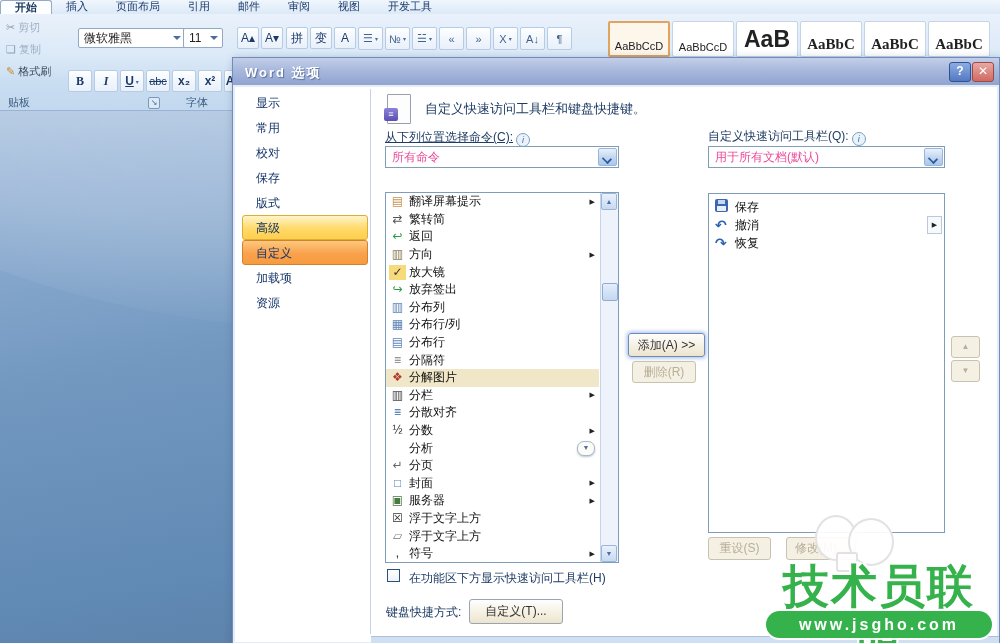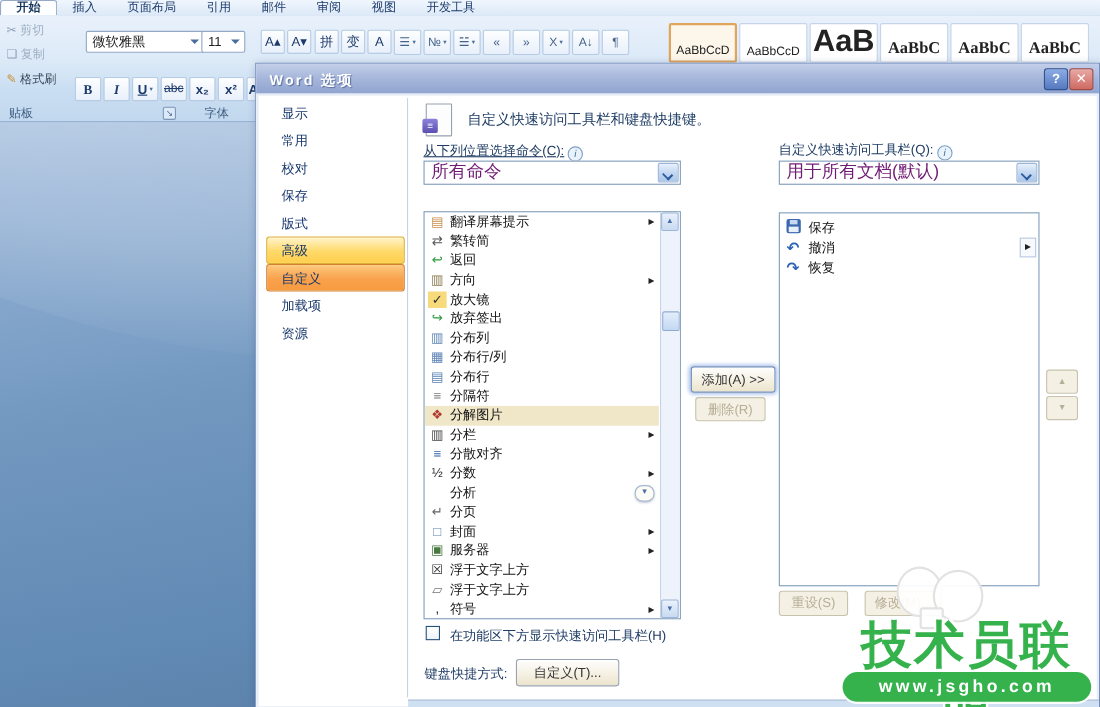--- a/index.html
+++ b/index.html
@@ -7,21 +7,21 @@
        font-family:"Liberation Sans","DejaVu Sans",sans-serif;
        -webkit-font-smoothing:antialiased;background:#6f94bd;}
   
   .bg{position:absolute;inset:0;
       background:linear-gradient(170deg,#b9cfe8 0%,#93b1d5 22%,#7298c0 48%,#6089b3 75%,#57799f 100%);}
   .bg-shine{position:absolute;left:-320px;top:-470px;width:1350px;height:800px;border-radius:50%;
       background:radial-gradient(ellipse at 45% 45%,rgba(255,255,255,.5),rgba(255,255,255,.18) 55%,rgba(255,255,255,0) 72%);}
   
   .ribbon{position:absolute;left:0;top:0;width:1000px;height:110px;}
   .tabstrip{position:absolute;left:0;top:0;right:0;height:14px;
-      background:linear-gradient(#f0f6fd,#dce9f7);display:flex;align-items:flex-end;
+      background:linear-gradient(#f0f6fd,#dce9f7);display:flex;
       font-size:11px;color:#1b3a6b;border-bottom:1px solid #c3d5ec;}
   .tab{padding:0 14px;height:13px;line-height:12px;white-space:nowrap;}
   .tab.active{background:#fdfeff;border:1px solid #96a9c6;border-bottom:none;
       border-radius:3px 3px 0 0;font-weight:bold;color:#17365d;}
   .ribbon-body{position:absolute;left:0;top:14px;right:0;height:96px;
       background:linear-gradient(180deg,#e9f1fb 0%,#dbe9f7 45%,#cadef2 70%,#c2d8ee 100%);
       border-bottom:1px solid #9ab3d4;}
   .clip-item{position:absolute;left:6px;font-size:11px;color:#9fb0c4;white-space:nowrap;text-align:right;}
   .clip-item .cg{margin-right:3px;font-size:11px;color:#8fa1b8;}
   .clip-item.en{color:#3a4a5e;}
@@ -44,21 +44,21 @@
   .fb-u{text-decoration:underline;}
   .fb-s{text-decoration:line-through;font-weight:normal!important;font-size:11px;}
   .para-row{position:absolute;left:358px;top:13px;display:flex;}
   .para-row .rbtn{height:23px;min-width:25px;font-size:11px;color:#44628a;}
   .styles-row{position:absolute;left:608px;top:7px;display:flex;}
   .stylebox{width:62px;height:36px;background:#fff;border:1px solid #c5d4e8;border-radius:2px;
       margin-right:2px;display:flex;align-items:flex-end;justify-content:center;
       padding-bottom:3px;box-sizing:border-box;color:#222;overflow:hidden;white-space:nowrap;}
   .stylebox.s-sel{border:2px solid #e0a45c;background:#fdf6ea;}
   .s-sm{font-size:11px;}
-  .s-xl{font-size:28px;font-weight:bold;}
+  .s-xl{font-size:23px;font-weight:bold;}
   .s-lg{font-size:15px;font-weight:bold;font-family:"Liberation Serif",serif;}
   
   .dialog{position:absolute;left:232px;top:57px;width:766px;height:586px;z-index:10;
       border:1px solid #708cbe;background:#fff;box-shadow:2px 2px 8px rgba(30,50,90,.35);}
   .titlebar{position:absolute;left:0;top:0;right:0;height:27px;
       background:linear-gradient(#c3cfe9 0%,#a8b8dc 45%,#90a4d0 100%);
       border-bottom:1px solid #7d93c4;}
   .title{position:absolute;left:12px;top:6px;font-size:13px;font-weight:bold;color:#fff;
       letter-spacing:2px;text-shadow:1px 1px 1px #5a6f9e;}
   .cap-btn{position:absolute;top:4px;width:20px;height:18px;border-radius:3px;
@@ -77,21 +77,21 @@
   .hdr-icon{position:absolute;left:16px;top:9px;width:22px;height:28px;background:#fdfdfd;
       border:1px solid #97a0ae;border-radius:1px;}
   .hdr-badge{position:absolute;left:-4px;bottom:2px;width:14px;height:13px;border-radius:2px;
       background:linear-gradient(#8d82da,#5a4fb0);color:#fff;font-size:9px;line-height:13px;text-align:center;}
   .hdr-text{position:absolute;left:54px;top:15px;font-size:13px;color:#1e3c64;}
   .fld-label{position:absolute;font-size:12px;color:#1e3c64;white-space:nowrap;}
   .info-i{display:inline-block;width:12px;height:12px;border-radius:7px;border:1px solid #7aa0c4;
       background:#eaf3fb;color:#3c719e;font-size:9px;font-style:italic;line-height:12px;
       text-align:center;vertical-align:-2px;margin-left:3px;}
   .combo{position:absolute;height:22px;background:#fff;border:1px solid #7f9db9;
-      font-size:16px;color:#701a75;line-height:20px;padding-left:6px;box-sizing:border-box;}
+      font-size:12px;color:#ec4899;line-height:20px;padding-left:6px;box-sizing:border-box;}
   .combo .arrow{position:absolute;right:1px;top:1px;bottom:1px;width:17px;border:1px solid #9ab4da;
       border-radius:2px;background:linear-gradient(#e9f1fc,#c4d8f1 50%,#abc7e9);}
   .combo .arrow::after{content:"";position:absolute;left:4px;top:6px;width:6px;height:6px;
       border-right:2px solid #2c5a9e;border-bottom:2px solid #2c5a9e;transform:rotate(45deg) scale(1,.8);}
   .listbox{position:absolute;background:#fff;border:1px solid #7f9db9;box-sizing:border-box;overflow:hidden;}
   .cmd-row{display:flex;align-items:center;height:17.6px;padding-left:3px;font-size:12px;color:#111;
       width:213px;box-sizing:border-box;}
   .cmd-row.selected{background:#f0e6c8;}
   .cmd-ic{width:17px;text-align:center;font-size:12px;line-height:15px;flex:none;}
   .cmd-lbl{margin-left:3px;white-space:nowrap;}

